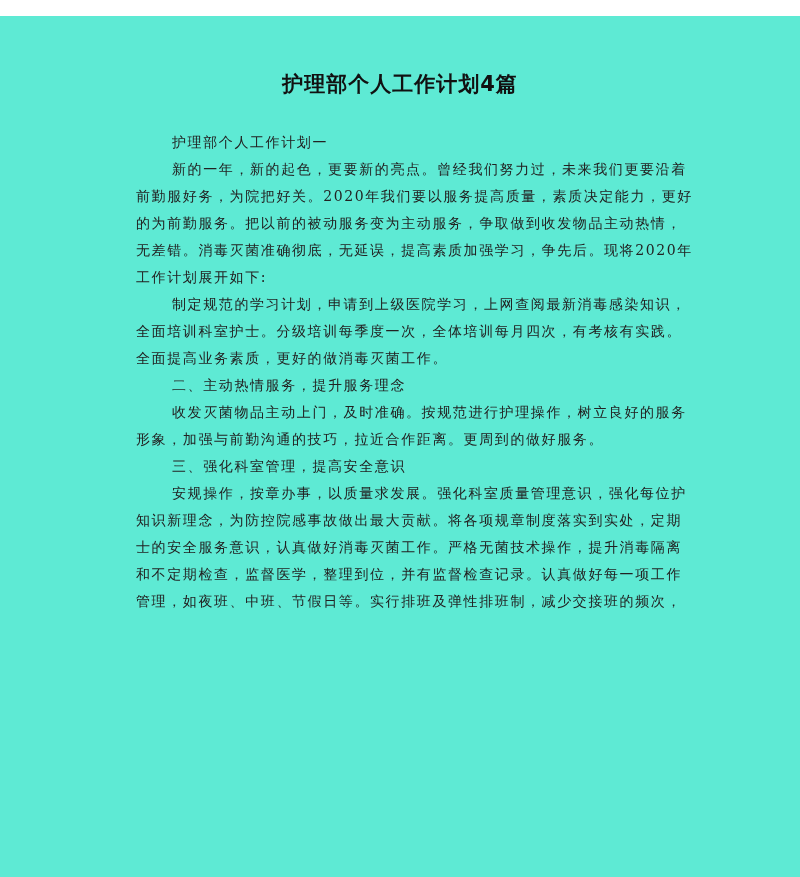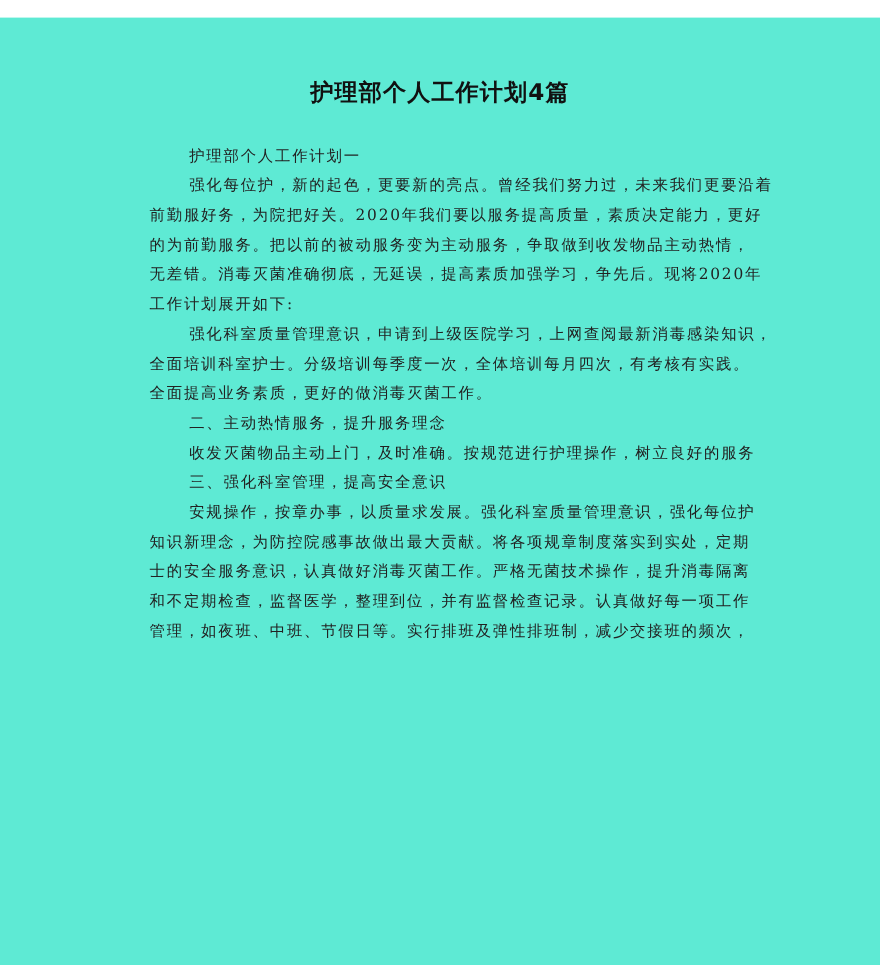--- a/index.html
+++ b/index.html
@@ -56,30 +56,31 @@
     }
   </style>
 </head>
 <body>
 
 <div class="page">
   <div class="title">护理部个人工作计划4篇</div>
 
   <div class="body">
     <span class="line indent">护理部个人工作计划一</span>
-    <span class="line indent">强化每位护，新的起色，更要新的亮点。曾经我们努力过，未来我们更要沿着</span>
+    <span class="line indent">新的一年，新的起色，更要新的亮点。曾经我们努力过，未来我们更要沿着</span>
     <span class="line">前勤服好务，为院把好关。2020年我们要以服务提高质量，素质决定能力，更好</span>
     <span class="line">的为前勤服务。把以前的被动服务变为主动服务，争取做到收发物品主动热情，</span>
     <span class="line">无差错。消毒灭菌准确彻底，无延误，提高素质加强学习，争先后。现将2020年</span>
     <span class="line">工作计划展开如下:</span>
-    <span class="line indent">强化科室质量管理意识，申请到上级医院学习，上网查阅最新消毒感染知识，</span>
+    <span class="line indent">制定规范的学习计划，申请到上级医院学习，上网查阅最新消毒感染知识，</span>
     <span class="line">全面培训科室护士。分级培训每季度一次，全体培训每月四次，有考核有实践。</span>
     <span class="line">全面提高业务素质，更好的做消毒灭菌工作。</span>
     <span class="line indent">二、主动热情服务，提升服务理念</span>
     <span class="line indent">收发灭菌物品主动上门，及时准确。按规范进行护理操作，树立良好的服务</span>
+    <span class="line">形象，加强与前勤沟通的技巧，拉近合作距离。更周到的做好服务。</span>
     <span class="line indent">三、强化科室管理，提高安全意识</span>
     <span class="line indent">安规操作，按章办事，以质量求发展。强化科室质量管理意识，强化每位护</span>
     <span class="line">知识新理念，为防控院感事故做出最大贡献。将各项规章制度落实到实处，定期</span>
     <span class="line">士的安全服务意识，认真做好消毒灭菌工作。严格无菌技术操作，提升消毒隔离</span>
     <span class="line">和不定期检查，监督医学，整理到位，并有监督检查记录。认真做好每一项工作</span>
     <span class="line">管理，如夜班、中班、节假日等。实行排班及弹性排班制，减少交接班的频次，</span>
   </div>
 </div>
 
 </body></html>

